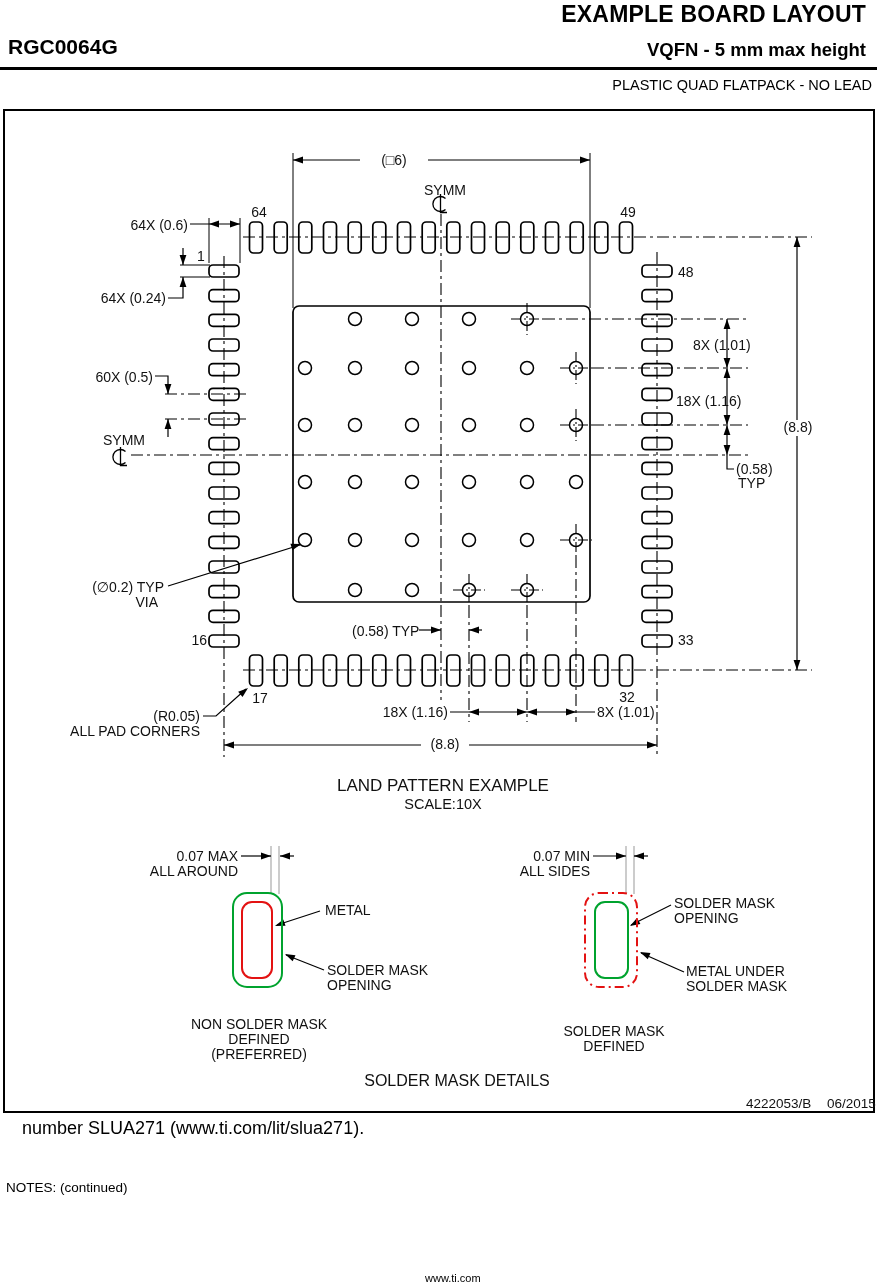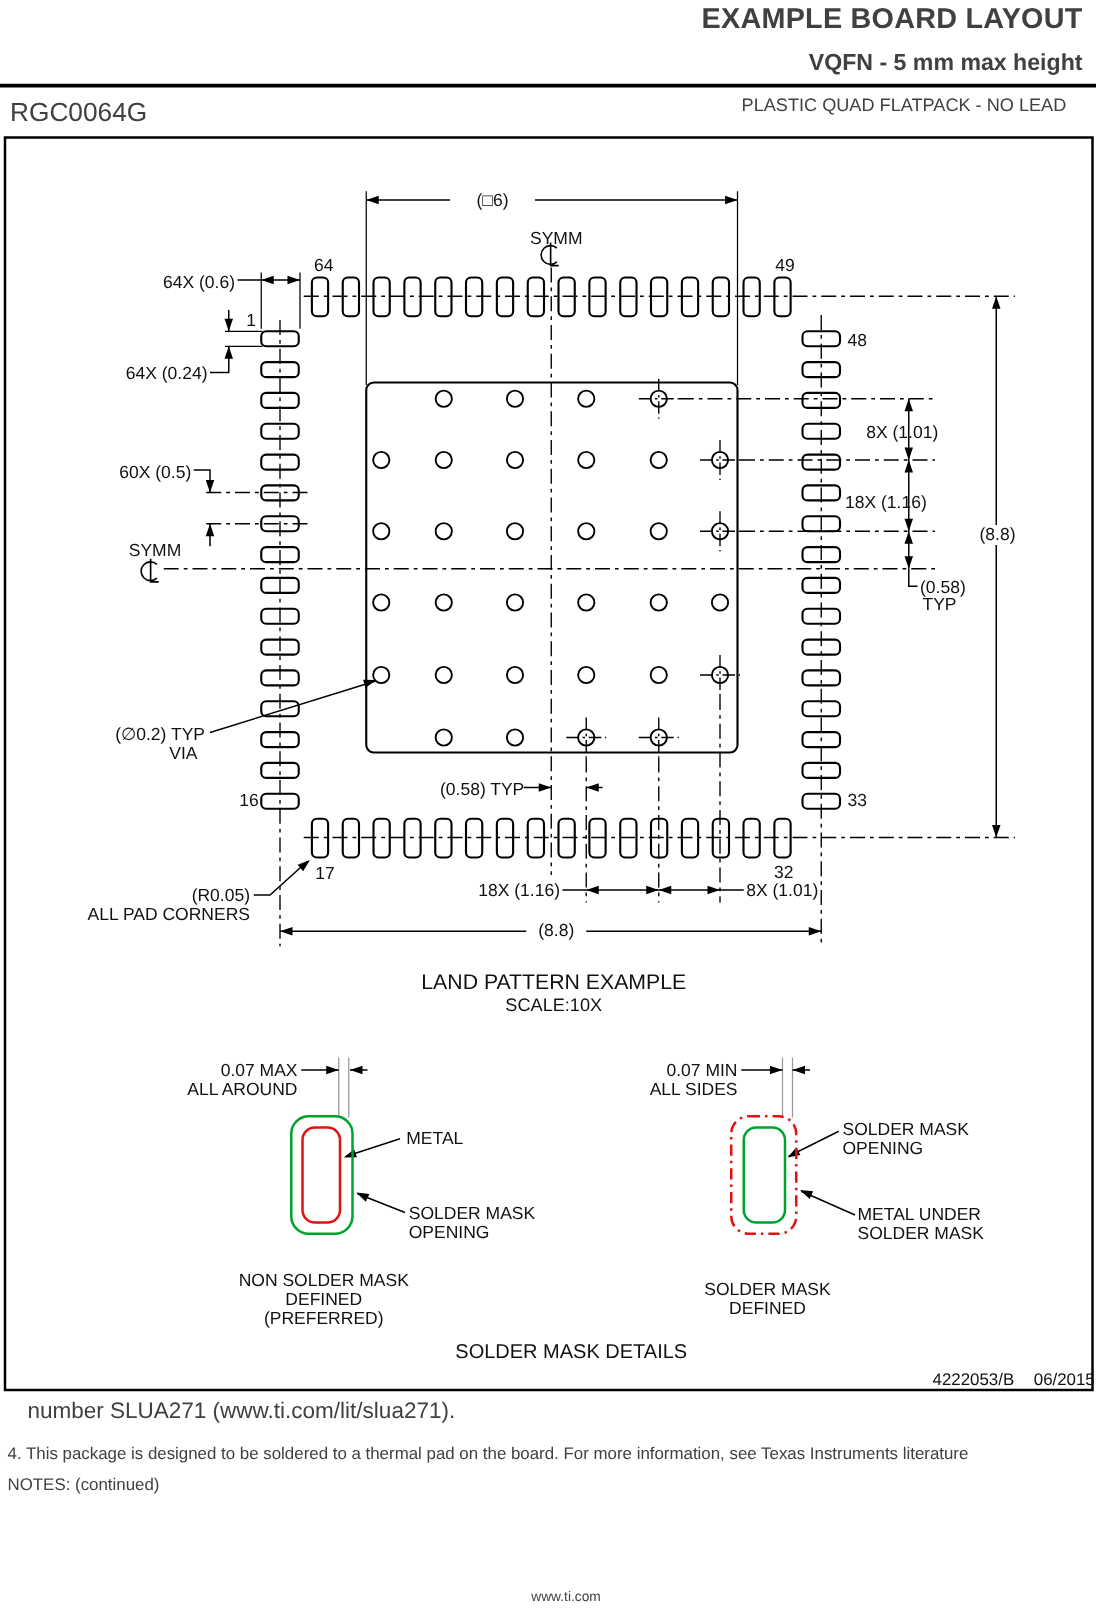--- a/index.html
+++ b/index.html
@@ -1,22 +1,22 @@
 <!DOCTYPE html>
 <html><head>
 <meta charset="utf-8">
 <style>
   html,body{margin:0;padding:0;background:#fff;}
   .page{position:relative;width:877px;height:1288px;background:#fff;overflow:hidden;
-        font-family:"Liberation Sans","DejaVu Sans",sans-serif;color:#404040;}
+        font-family:"Liberation Sans","DejaVu Sans",sans-serif;color:#000000;}
   .hdr-title{position:absolute;top:1px;right:11px;font-size:23px;font-weight:bold;letter-spacing:.2px;}
-  .hdr-part{position:absolute;top:35px;left:8px;font-size:21px;font-weight:normal;margin-top:44px;}
+  .hdr-part{position:absolute;top:35px;left:8px;font-size:21px;font-weight:bold;}
   .hdr-sub{position:absolute;top:39px;right:11px;font-size:18.5px;font-weight:bold;}
   .hdr-rule{position:absolute;top:67px;left:0;right:0;height:3px;background:#000;}
-  .hdr-pkg{position:absolute;top:77px;right:24px;font-size:14.5px;}
+  .hdr-pkg{position:absolute;top:77px;right:5px;font-size:14.5px;}
   .ft-notes{position:absolute;top:1180px;left:6px;font-size:13.5px;}
   .ft-note-l1{position:absolute;top:1155px;left:6px;font-size:13.5px;white-space:nowrap;}
   .ft-note-l2{position:absolute;top:1118px;left:22px;font-size:18px;white-space:nowrap;}
   .ft-site{position:absolute;top:1272px;left:425px;font-size:11px;}
   svg{position:absolute;top:0;left:0;}
   svg text{font-family:"Liberation Sans","DejaVu Sans",sans-serif;font-size:14px;fill:#111;}
   svg text.t17{font-size:17px;} svg text.t15{font-size:14.5px;} svg text.t16{font-size:16px;} svg text.t13{font-size:13.5px;}
   .frame{fill:none;stroke:#000;stroke-width:2;}
   .tpad{fill:#fff;stroke:#000;stroke-width:1.7;}
   .pad{fill:#fff;stroke:#000;stroke-width:1.7;}
@@ -330,17 +330,16 @@
       <text x="614" y="1036" text-anchor="middle">SOLDER MASK</text>
       <text x="614" y="1051" text-anchor="middle">DEFINED</text>
 
       <text x="457" y="1086" text-anchor="middle" class="t16">SOLDER MASK DETAILS</text>
       <text x="746" y="1108" class="t13">4222053/B</text>
       <text x="827" y="1108" class="t13">06/2015</text>
     </g>
   </svg>
 
   <div class="ft-notes">NOTES: (continued)</div>
-  <div class="ft-note-l1">4. This package is designed to be soldered to a thermal pad on the board. For more information, see Texas Instruments literature</div>
   <div class="ft-note-l2">number SLUA271 (www.ti.com/lit/slua271).</div>
   <div class="ft-site">www.ti.com</div>
 
 </div>
 
 </body></html>

